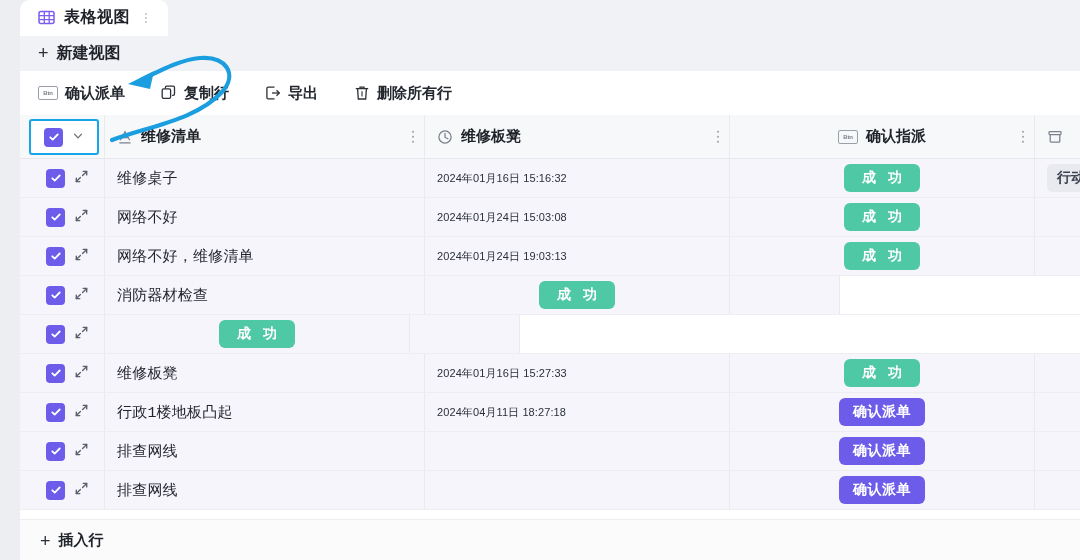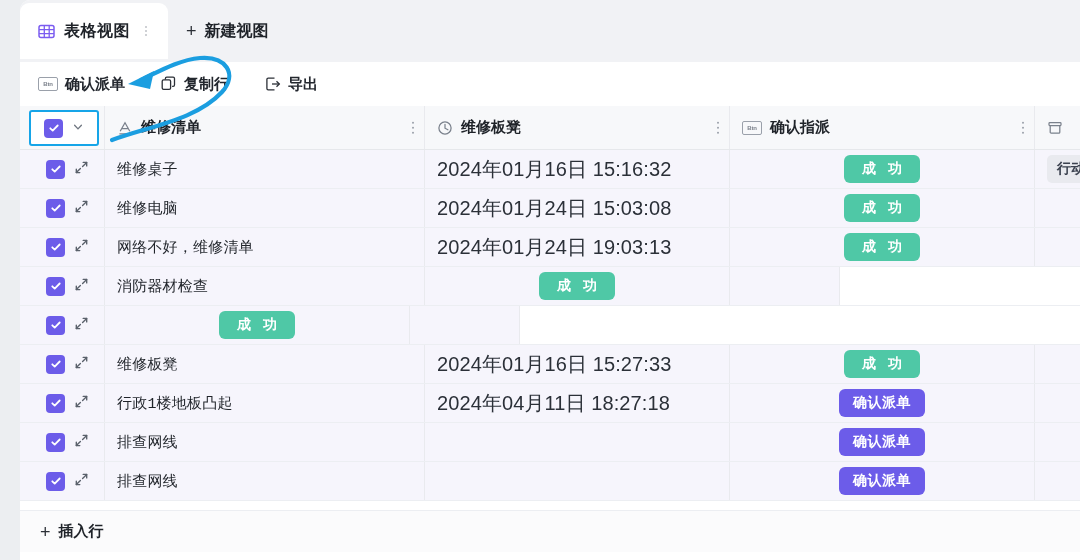--- a/index.html
+++ b/index.html
@@ -20,24 +20,25 @@
     position: absolute;
     left: 20px; top: 0; right: 0; bottom: 0;
     background: #ffffff;
     border-top-left-radius: 10px;
     overflow: hidden;
   }
 
   
   .tabbar {
     position: relative;
-    height: 62px;
+    height: 71px;
     background: #f1f2f5;
     display: flex;
-    align-items: center;
+    align-items: flex-start;
+    flex-direction: column;
   }
   .tab {
     height: 56px;
     display: flex; align-items: center;
     gap: 9px;
     padding: 0 15px 0 18px;
     font-size: 16px;
     color: #1f2329;
     font-weight: 600;
     cursor: pointer;
@@ -153,21 +154,21 @@
     cursor: pointer;
   }
   .cbx svg { display: block; }
   .chev { color: #6f7680; font-size: 12px; line-height: 1; }
 
   .data-row { height: 39px; border-bottom: 1px solid #eceef2; }
   .data-row .cell { background: #f6f5fc; }
   .data-row .c-check { display: flex; align-items: center; gap: 9px; justify-content: flex-start; padding-left: 26px; }
   .expand-ic { cursor: pointer; }
   .row-text { font-size: 15px; color: #1f2329; letter-spacing: .2px; font-family: Liberation Mono, monospace; }
-  .date-text { font-size: 20px; color: #2b3038; letter-spacing: .1px; }
+  .date-text { font-size: 11px; color: #2b3038; letter-spacing: .1px; }
 
   .pill {
     display: inline-flex; align-items: center; justify-content: center;
     height: 28px; min-width: 72px;
     padding: 8px 14px;
     border-radius: 6px;
     font-size: 14px; font-weight: 600; color: #ffffff;
     cursor: pointer; white-space: nowrap;
   }
   .pill-success { background: #4fc8a6; letter-spacing: 4px; text-indent: 4px; }
@@ -250,20 +251,31 @@
         <span class="ic">
           <svg class="ic" viewBox="0 0 16 16">
             <path d="M9.5 2.2 H3.2 a1.3 1.3 0 0 0-1.3 1.3 v9 a1.3 1.3 0 0 0 1.3 1.3 h6.3" fill="none" stroke="#2b2f36" stroke-width="1.3"></path>
             <line x1="7" y1="8" x2="14.3" y2="8" stroke="#2b2f36" stroke-width="1.3"></line>
             <polyline points="11.5,5.3 14.3,8 11.5,10.7" fill="none" stroke="#2b2f36" stroke-width="1.3"></polyline>
           </svg>
         </span>
         <span>导出</span>
       </div>
 
+      <div class="tool">
+        <span class="ic">
+          <svg class="ic" viewBox="0 0 16 16">
+            <line x1="1.8" y1="3.6" x2="14.2" y2="3.6" stroke="#2b2f36" stroke-width="1.3"></line>
+            <path d="M3.6 3.6 L4.3 14 h7.4 l.7-10.4" fill="none" stroke="#2b2f36" stroke-width="1.3"></path>
+            <path d="M6 3.6 V2.2 h4 v1.4" fill="none" stroke="#2b2f36" stroke-width="1.3"></path>
+            <line x1="8" y1="6.2" x2="8" y2="11.4" stroke="#2b2f36" stroke-width="1.1"></line>
+          </svg>
+        </span>
+        <span>删除所有行</span>
+      </div>
     </div>
 
     <div class="table-wrap">
 
       <div class="grid-row header-row">
 
         <div class="cell c-check">
           <div class="checkcell-inner">
             <span class="cbx">
               <svg width="12" height="12" viewBox="0 0 12 12">
@@ -302,21 +314,21 @@
             </svg>
           </span>
           <span class="hdr-label">维修板凳</span>
           <span class="hdr-dots">
               <i></i>
               <i></i>
               <i></i>
             </span>
         </div>
 
-        <div class="cell c-btn" style="justify-content:flex-start">
+        <div class="cell c-btn" style="justify-content:center">
           <span class="btn-chip">Btn</span>
           <span class="hdr-label">确认指派</span>
           <span class="hdr-dots">
               <i></i>
               <i></i>
               <i></i>
             </span>
         </div>
 
         <div class="cell c-act">
@@ -365,21 +377,21 @@
                 </svg>
               </span>
               <span class="expand-ic"><svg width="15" height="15" viewBox="0 0 15 15">
                   <polyline points="9.2,2.4 12.7,2.4 12.7,5.9" fill="none" stroke="#5a616b" stroke-width="1.35" stroke-linecap="round" stroke-linejoin="round"></polyline>
                   <polyline points="5.8,12.6 2.3,12.6 2.3,9.1" fill="none" stroke="#5a616b" stroke-width="1.35" stroke-linecap="round" stroke-linejoin="round"></polyline>
                   <line x1="12.7" y1="2.4" x2="8.6" y2="6.5" stroke="#5a616b" stroke-width="1.35" stroke-linecap="round"></line>
                   <line x1="2.3" y1="12.6" x2="6.4" y2="8.5" stroke="#5a616b" stroke-width="1.35" stroke-linecap="round"></line>
                 </svg></span>
             </div>
             <div class="cell c-name">
-              <span class="row-text">维修电脑</span>
+              <span class="row-text">网络不好</span>
             </div>
             <div class="cell c-date">
               <span class="date-text">2024年01月24日 15:03:08</span>
             </div>
             <div class="cell c-btn">
               <span class="pill pill-success">成 功</span>
             </div>
             <div class="cell c-act"></div>
           </div>
           <div class="grid-row data-row">

